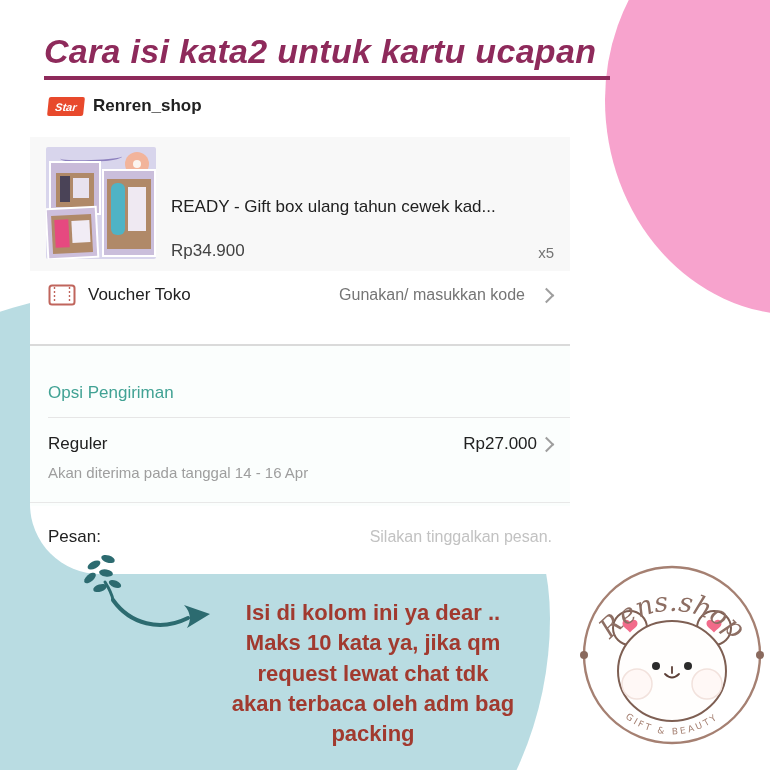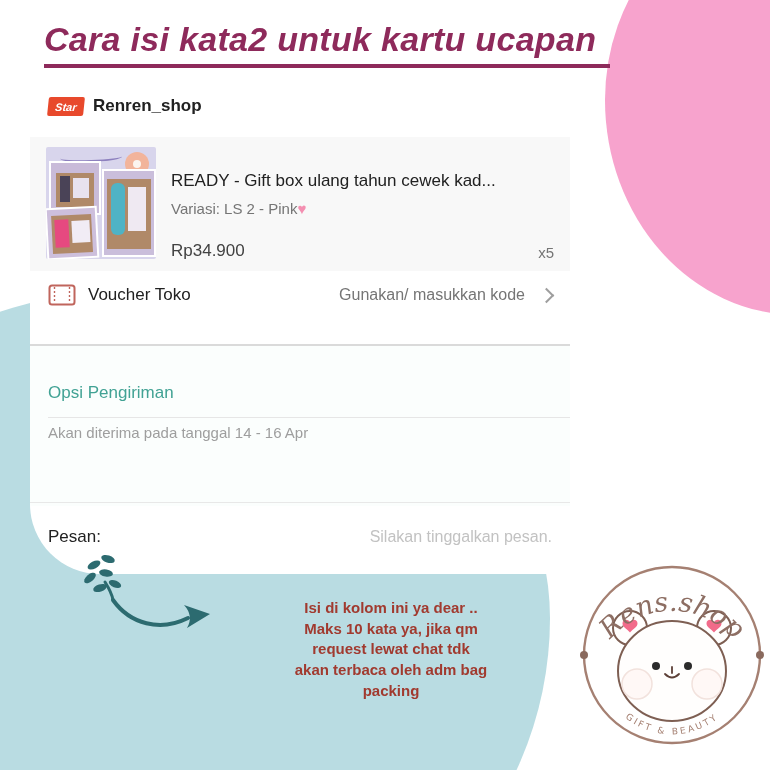--- a/index.html
+++ b/index.html
@@ -7,21 +7,21 @@
        font-family:"Liberation Sans","DejaVu Sans",sans-serif;}
   .stage{position:absolute;inset:0;width:770px;height:770px;overflow:hidden;}
 
   
   .blob-pink{position:absolute;top:-95px;right:-155px;width:320px;height:410px;
     background:#F7A3CD;border-radius:54% 46% 38% 62% / 49% 51% 46% 54%;z-index:1;}
   .blob-teal{position:absolute;left:-250px;top:292px;width:800px;height:700px;
     background:#B9DCE2;border-radius:48% 52% 50% 50% / 52% 48% 55% 45%;z-index:1;}
 
   
-  .headline{position:absolute;left:44px;top:20px;z-index:5;
+  .headline{position:absolute;left:44px;top:32px;z-index:5;
     font-style:italic;font-weight:800;font-size:34px;letter-spacing:.3px;color:#8E2A5B;}
   .headline span{display:inline-block;border-bottom:4px solid #8E2A5B;padding-bottom:5px;padding-right:14px;}
 
   
   .card{position:absolute;left:30px;top:82px;width:540px;height:492px;background:#ffffff;
     border-bottom-left-radius:70px;z-index:3;}
 
   .shop-row{display:flex;align-items:center;gap:9px;padding:14px 18px 10px;}
   .star-badge{display:flex;align-items:center;justify-content:center;width:36px;height:19px;
     background:#E8492C;color:#fff;font-size:11px;font-weight:700;font-style:italic;
@@ -75,22 +75,22 @@
   .reg-label{font-size:17px;color:#212121;flex:1;}
   .reg-price{font-size:17px;color:#212121;}
   .ship-eta{padding:6px 18px 0;font-size:15px;color:#9E9E9E;}
 
   .msg-row{position:absolute;left:0;top:420px;width:540px;height:68px;border-top:1px solid #E8E8E8;
     display:flex;align-items:center;justify-content:space-between;padding:0 18px;box-sizing:border-box;}
   .msg-label{font-size:17px;color:#212121;}
   .msg-placeholder{font-size:16px;color:#C2C2C2;}
 
   
-  .annotation{position:absolute;left:196px;top:598px;width:390px;z-index:4;text-align:center;
-    font-size:15px;font-weight:700;color:#A13A2F;line-height:1.38;white-space:pre-line;}
+  .annotation{position:absolute;left:178px;top:598px;width:390px;z-index:4;text-align:center;
+    font-size:22px;font-weight:700;color:#A13A2F;line-height:1.38;white-space:pre-line;}
   .arrow-svg{position:absolute;left:72px;top:552px;z-index:4;}
 
   
   .logo-svg{position:absolute;left:577px;top:543px;z-index:2;}
 </style>
 </head>
 <body>
 
 <div class="stage">
 
@@ -125,23 +125,20 @@
             <div class="it2"></div>
         </div>
         <div class="tile tileC">
           <div class="box"></div>
             <div class="it1"></div>
             <div class="it2"></div>
         </div>
       </div>
       <div class="prod-info">
         <div class="prod-title">READY - Gift box ulang tahun cewek kad...</div>
-        <div class="prod-var">
-          <span>Variasi: LS 2 - Pink</span><span class="heart">♥</span>
-        </div>
         <div class="price-row">
           <span class="prod-price">Rp34.900</span>
           <span class="prod-qty">x5</span>
         </div>
       </div>
     </div>
 
     <div class="voucher-row">
       <svg width="28" height="22" viewBox="0 0 28 22">
         <rect x="1.5" y="1.5" width="25" height="19" rx="2.5" fill="none" stroke="#C0655C" stroke-width="2"></rect>
@@ -149,20 +146,25 @@
         <line x1="21.5" y1="3" x2="21.5" y2="19" stroke="#C0655C" stroke-width="1.4" stroke-dasharray="2 2"></line>
       </svg>
       <div class="voucher-label">Voucher Toko</div>
       <div class="voucher-action">Gunakan/ masukkan kode</div>
       <div class="chev"></div>
     </div>
 
     <div class="ship-section">
       <div class="ship-head">Opsi Pengiriman</div>
       <div class="ship-div"></div>
+      <div class="reg-row">
+        <div class="reg-label">Reguler</div>
+        <div class="reg-price">Rp27.000</div>
+        <div class="chev"></div>
+      </div>
       <div class="ship-eta">Akan diterima pada tanggal 14 - 16 Apr</div>
     </div>
 
     <div class="msg-row">
       <div class="msg-label">Pesan:</div>
       <div class="msg-placeholder">Silakan tinggalkan pesan.</div>
     </div>
 
   </div>
 

